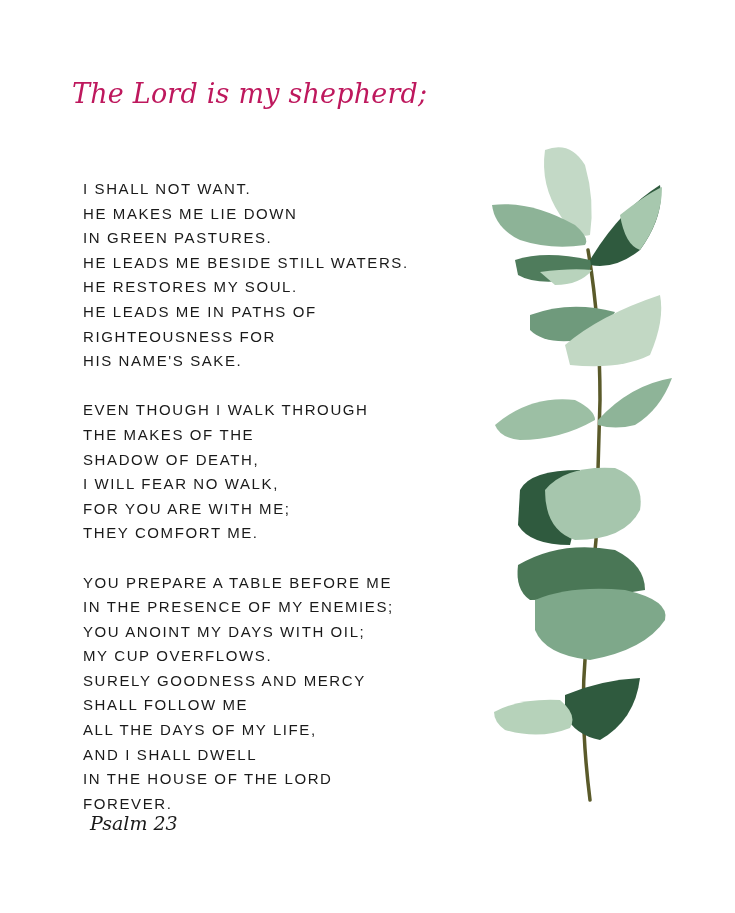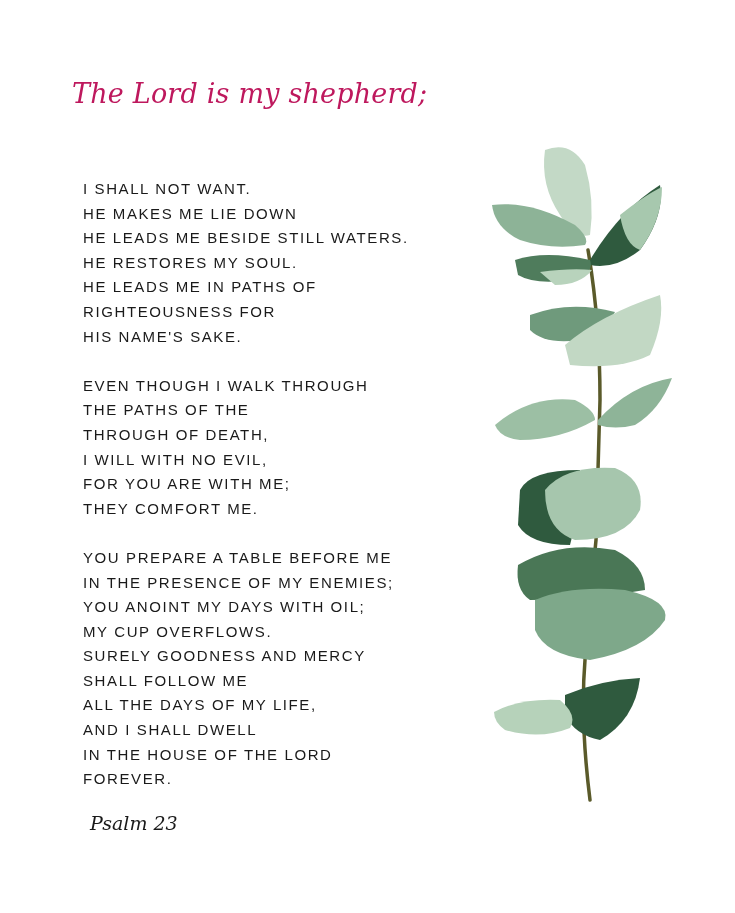--- a/index.html
+++ b/index.html
@@ -26,31 +26,32 @@
 </style>
 </head>
 <body>
 
 <div class="heading">The Lord is my shepherd;</div>
 
 <div class="verses">
   <div class="stanza">
     <span class="line">I SHALL NOT WANT.</span>
     <span class="line">HE MAKES ME LIE DOWN</span>
+    <span class="line">IN GREEN PASTURES.</span>
     <span class="line">HE LEADS ME BESIDE STILL WATERS.</span>
     <span class="line">HE RESTORES MY SOUL.</span>
     <span class="line">HE LEADS ME IN PATHS OF</span>
     <span class="line">RIGHTEOUSNESS FOR</span>
     <span class="line">HIS NAME'S SAKE.</span>
   </div>
   <div class="stanza">
     <span class="line">EVEN THOUGH I WALK THROUGH</span>
-    <span class="line">THE PATHS OF THE</span>
-    <span class="line">THROUGH OF DEATH,</span>
-    <span class="line">I WILL WITH NO EVIL,</span>
+    <span class="line">THE MAKES OF THE</span>
+    <span class="line">SHADOW OF DEATH,</span>
+    <span class="line">I WILL FEAR NO WALK,</span>
     <span class="line">FOR YOU ARE WITH ME;</span>
     <span class="line">THEY COMFORT ME.</span>
   </div>
   <div class="stanza">
     <span class="line">YOU PREPARE A TABLE BEFORE ME</span>
     <span class="line">IN THE PRESENCE OF MY ENEMIES;</span>
     <span class="line">YOU ANOINT MY DAYS WITH OIL;</span>
     <span class="line">MY CUP OVERFLOWS.</span>
     <span class="line">SURELY GOODNESS AND MERCY</span>
     <span class="line">SHALL FOLLOW ME</span>

